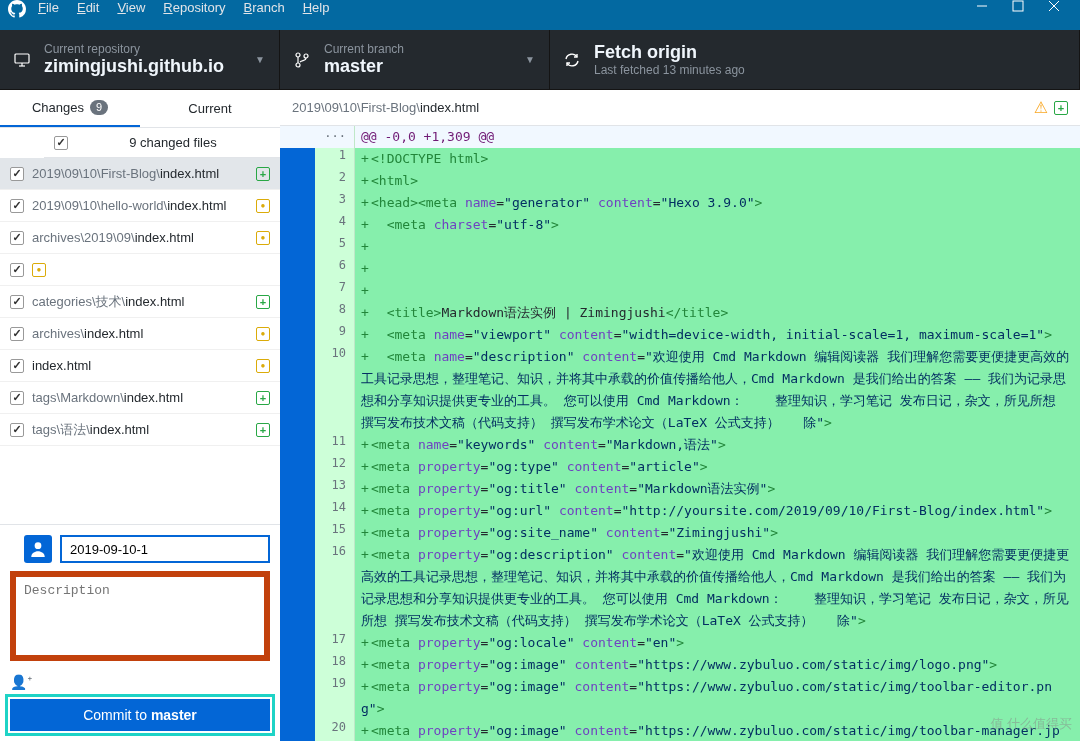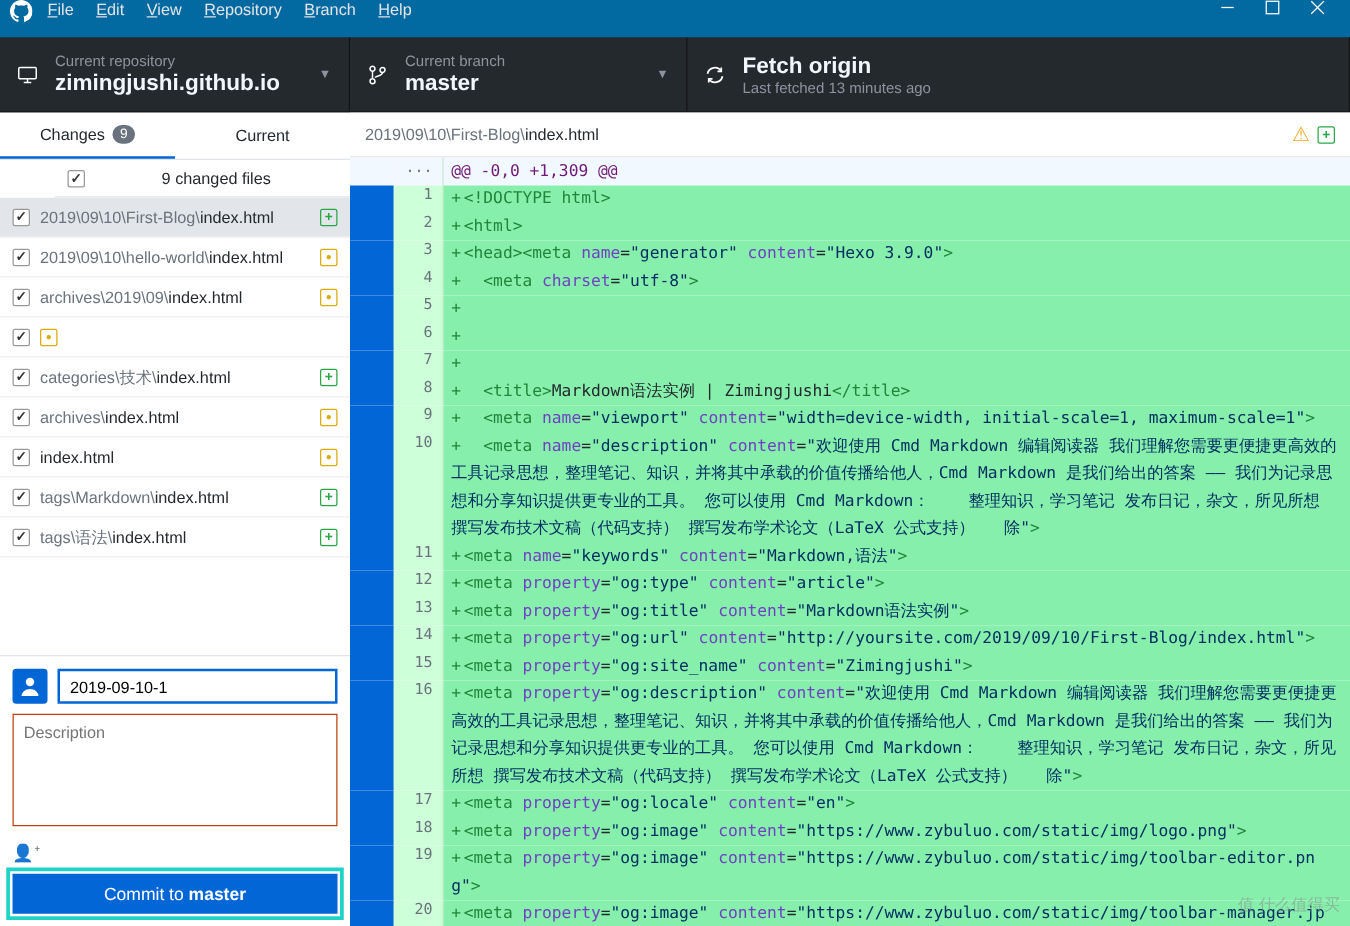--- a/index.html
+++ b/index.html
@@ -39,24 +39,24 @@
 .file .path .name { color: #24292e; }
 .chk { width: 14px; height: 14px; border: 1px solid #999; border-radius: 2px; display: inline-flex; align-items: center; justify-content: center; background: #fff; }
 .chk::after { content: "✓"; font-size: 11px; color: #333; font-weight: bold; }
 .ficon { width: 14px; height: 14px; border: 1px solid; border-radius: 2px; display: flex; align-items: center; justify-content: center; font-size: 11px; font-weight: bold; }
 .ficon.add { border-color: #28a745; color: #28a745; }
 .ficon.mod { border-color: #dbab09; color: #dbab09; }
 .ficon.mod::after { content: "●"; font-size: 8px; }
 .ficon.add::after { content: "+"; }
 
 .commit-box { padding: 10px; border-top: 1px solid #e1e4e8; }
-.summary-row { display: flex; gap: 8px; margin-bottom: 8px; }
+.summary-row { display: flex; gap: 8px; margin-bottom: 8px; margin-left: 14px; }
 .avatar { width: 28px; height: 28px; background: #0366d6; border-radius: 3px; display: flex; align-items: center; justify-content: center; }
 .summary-input { flex: 1; border: 2px solid #0366d6; padding: 4px 8px; font-size: 13px; font-family: inherit; outline: none; }
-.desc-input { width: 100%; height: 90px; border: 1px solid #c2410c; padding: 6px 8px; font-size: 13px; resize: none; font-family: Liberation Sans, sans-serif; color: #6a737d; margin-bottom: 6px; }
+.desc-input { width: 100%; height: 90px; border: 6px solid #c2410c; padding: 6px 8px; font-size: 13px; resize: none; font-family: Liberation Mono, monospace; color: #6a737d; margin-bottom: 6px; }
 .coauthor { color: #6a737d; font-size: 14px; padding: 2px 0 8px 0; }
 .commit-btn { background: #0366d6; color: #fff; border: none; width: 100%; padding: 8px; font-size: 14px; cursor: pointer; outline: 3px solid #1fd3c6; outline-offset: 2px; }
 .commit-btn b { font-weight: 700; }
 
 .diff { flex: 1; background: #fff; color: #24292e; display: flex; flex-direction: column; overflow: hidden; }
 .diff-hdr { height: 36px; display: flex; align-items: center; padding: 0 12px; background: #fff; border-bottom: 1px solid #e1e4e8; justify-content: space-between; }
 .diff-hdr .p { font-size: 13px; }
 .diff-hdr .p .dir { color: #6a737d; }
 .diff-hdr .icons { display: flex; gap: 6px; align-items: center; }
 .warn { color: #f9a825; font-size: 16px; }

